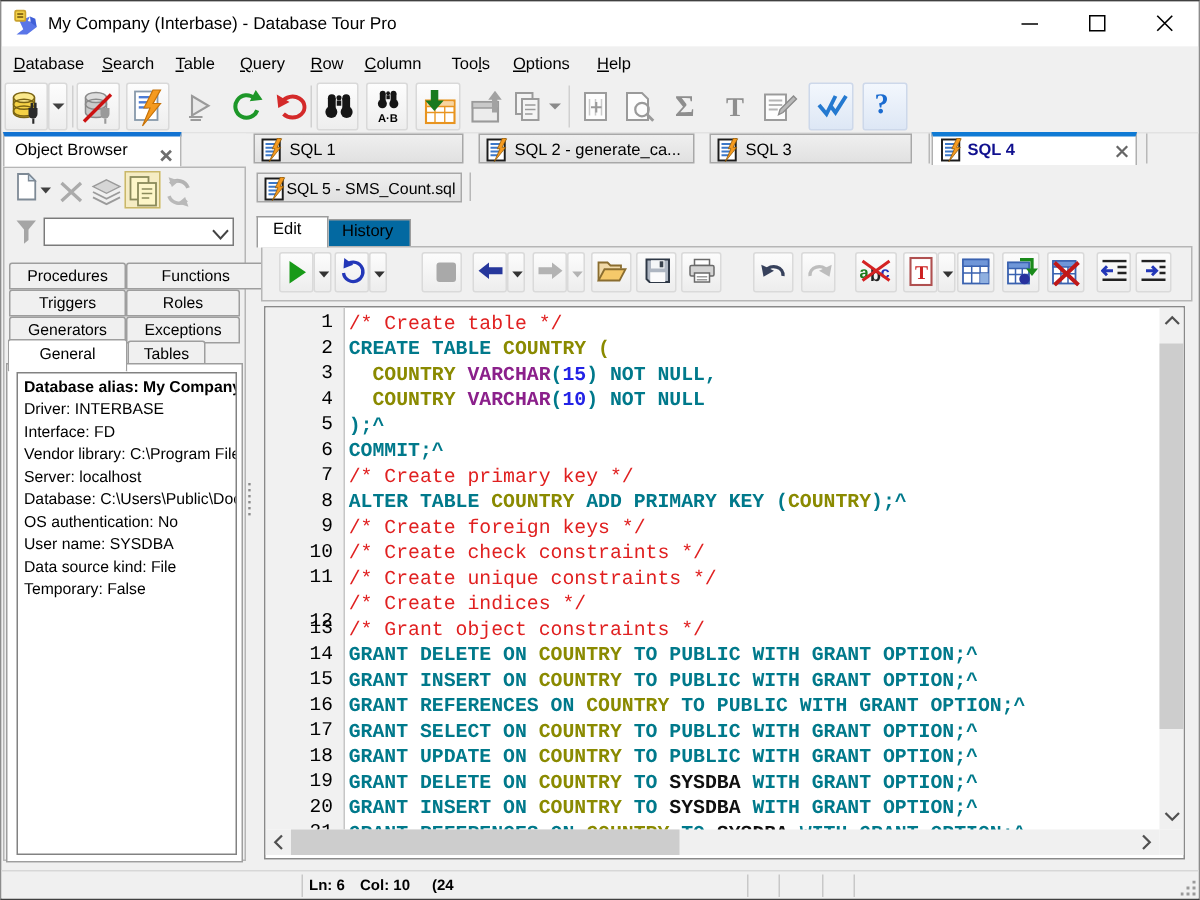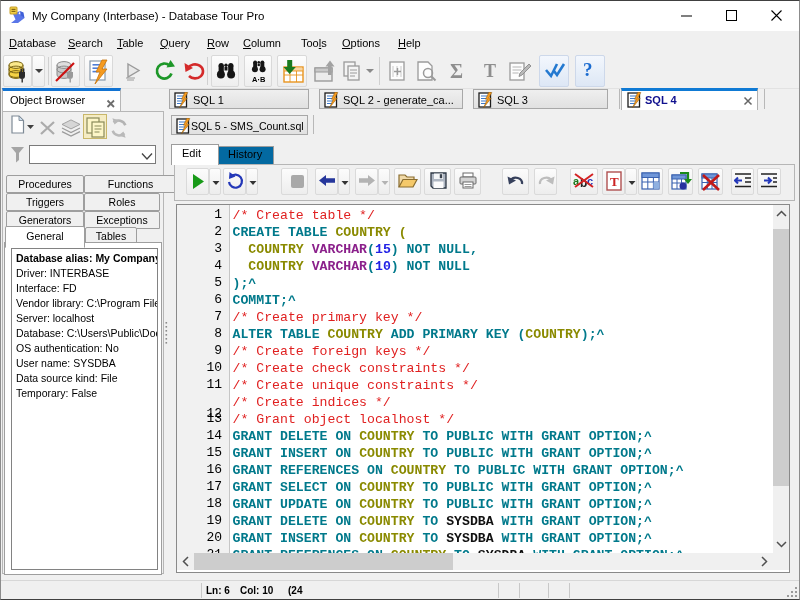--- a/index.html
+++ b/index.html
@@ -493,21 +493,21 @@
  <div class="cl" style="top:121px"><i class="kw">ALTER TABLE </i><i class="tb">COUNTRY</i><i class="kw"> ADD PRIMARY KEY (</i><i class="tb">COUNTRY</i><i class="kw">);^</i></div>
  <div class="ln" style="top:138px">9</div>
  <div class="cl" style="top:138px"><i class="cm">/* Create foreign keys */</i></div>
  <div class="ln" style="top:155px">10</div>
  <div class="cl" style="top:155px"><i class="cm">/* Create check constraints */</i></div>
  <div class="ln" style="top:172px">11</div>
  <div class="cl" style="top:172px"><i class="cm">/* Create unique constraints */</i></div>
  <div class="ln" style="top:201px">12</div>
  <div class="cl" style="top:189px"><i class="cm">/* Create indices */</i></div>
  <div class="ln" style="top:206px">13</div>
- <div class="cl" style="top:206px"><i class="cm">/* Grant object localhost */</i></div>
+ <div class="cl" style="top:206px"><i class="cm">/* Grant object constraints */</i></div>
  <div class="ln" style="top:223px">14</div>
  <div class="cl" style="top:223px"><i class="kw">GRANT DELETE ON </i><i class="tb">COUNTRY</i><i class="kw"> TO </i><i class="kw">PUBLIC</i><i class="kw"> WITH GRANT OPTION;^</i></div>
  <div class="ln" style="top:240px">15</div>
  <div class="cl" style="top:240px"><i class="kw">GRANT INSERT ON </i><i class="tb">COUNTRY</i><i class="kw"> TO </i><i class="kw">PUBLIC</i><i class="kw"> WITH GRANT OPTION;^</i></div>
  <div class="ln" style="top:257px">16</div>
  <div class="cl" style="top:257px"><i class="kw">GRANT REFERENCES ON </i><i class="tb">COUNTRY</i><i class="kw"> TO </i><i class="kw">PUBLIC</i><i class="kw"> WITH GRANT OPTION;^</i></div>
  <div class="ln" style="top:274px">17</div>
  <div class="cl" style="top:274px"><i class="kw">GRANT SELECT ON </i><i class="tb">COUNTRY</i><i class="kw"> TO </i><i class="kw">PUBLIC</i><i class="kw"> WITH GRANT OPTION;^</i></div>
  <div class="ln" style="top:291px">18</div>
  <div class="cl" style="top:291px"><i class="kw">GRANT UPDATE ON </i><i class="tb">COUNTRY</i><i class="kw"> TO </i><i class="kw">PUBLIC</i><i class="kw"> WITH GRANT OPTION;^</i></div>

